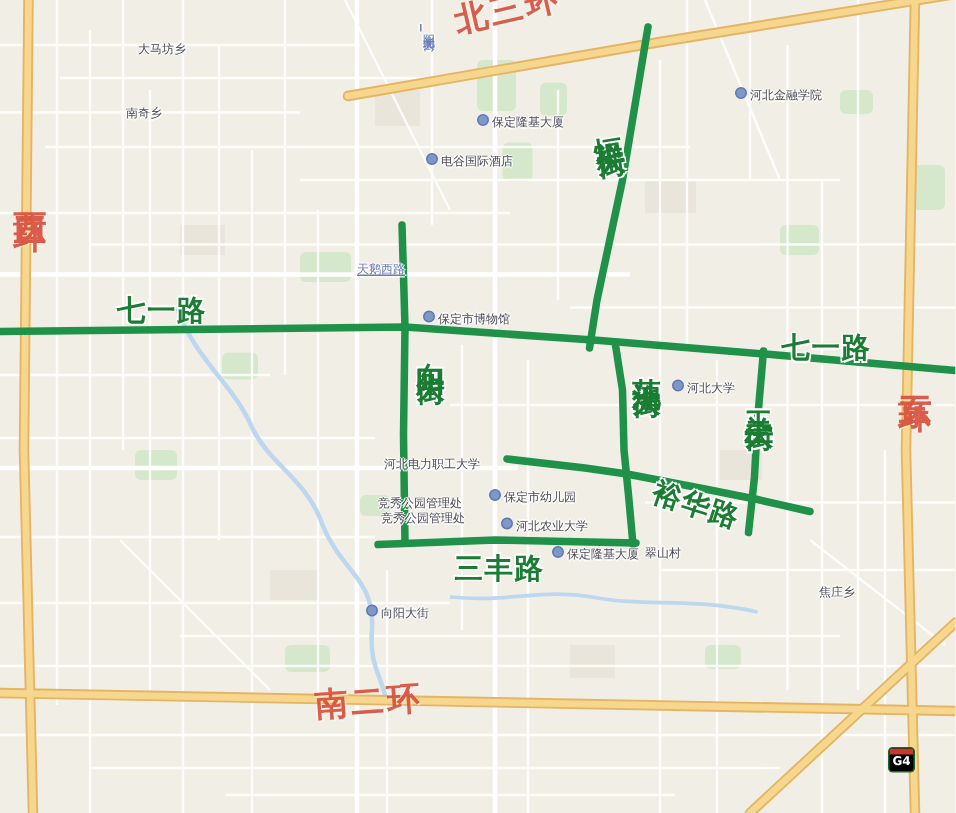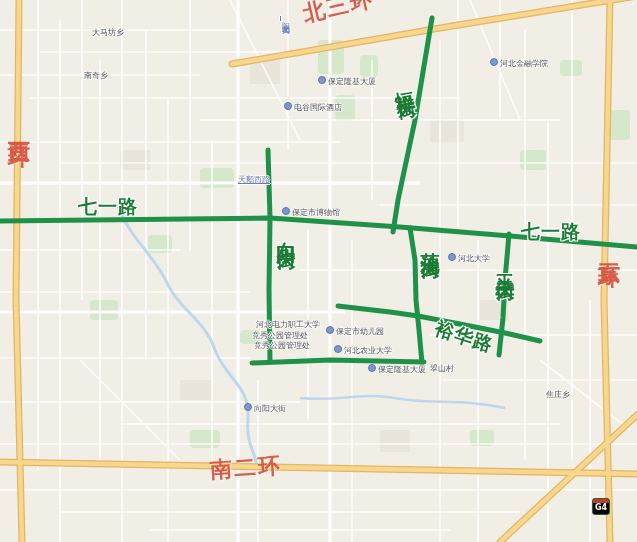--- a/index.html
+++ b/index.html
@@ -173,20 +173,21 @@
   <div class="lbl ring v" style="left:4px;top:124px">西三环</div>
   <div class="lbl ring" style="left:210px;top:453px;transform:rotate(-4deg)">南二环</div>
   <div class="lbl ring v" style="left:594px;top:244px">东三环</div>
 
   <div class="lbl green" style="left:78px;top:194px">七一路</div>
   <div class="lbl green" style="left:521px;top:219px">七一路</div>
   <div class="lbl green v" style="left:274px;top:227px">向阳大街</div>
   <div class="lbl green v" style="left:390px;top:76px;transform:rotate(-9deg)">恒祥大街</div>
   <div class="lbl green v" style="left:418px;top:236px">莲池大街</div>
   <div class="lbl green v" style="left:493px;top:258px">玉兰大街</div>
+  <div class="lbl green" style="left:303px;top:366px">三丰路</div>
   <div class="lbl green" style="left:434px;top:324px;transform:rotate(18deg)">裕华路</div>
 
   <div class="minor-road" style="left:238px;top:174px">天鹅西路</div>
   <div class="minor-road v" style="left:279px;top:16px">阳光北大街</div>
 
   <div class="poi" style="left:92px;top:27px">
       <span>大马坊乡</span>
     </div>
   <div class="poi" style="left:84px;top:70px">
       <span>南奇乡</span>
@@ -212,21 +213,21 @@
       <span>河北大学</span>
     </div>
   <div class="poi" style="left:334px;top:345px">
       <span class="dot"></span>
       <span>河北农业大学</span>
     </div>
   <div class="poi" style="left:326px;top:326px">
       <span class="dot"></span>
       <span>保定市幼儿园</span>
     </div>
-  <div class="poi" style="left:256px;top:319px">
+  <div class="poi" style="left:256px;top:304px">
       <span>河北电力职工大学</span>
     </div>
   <div class="poi" style="left:368px;top:364px">
       <span class="dot"></span>
       <span>保定隆基大厦</span>
     </div>
   <div class="poi" style="left:252px;top:330px">
       <span>竞秀公园管理处</span>
     </div>
   <div class="poi" style="left:254px;top:340px">

